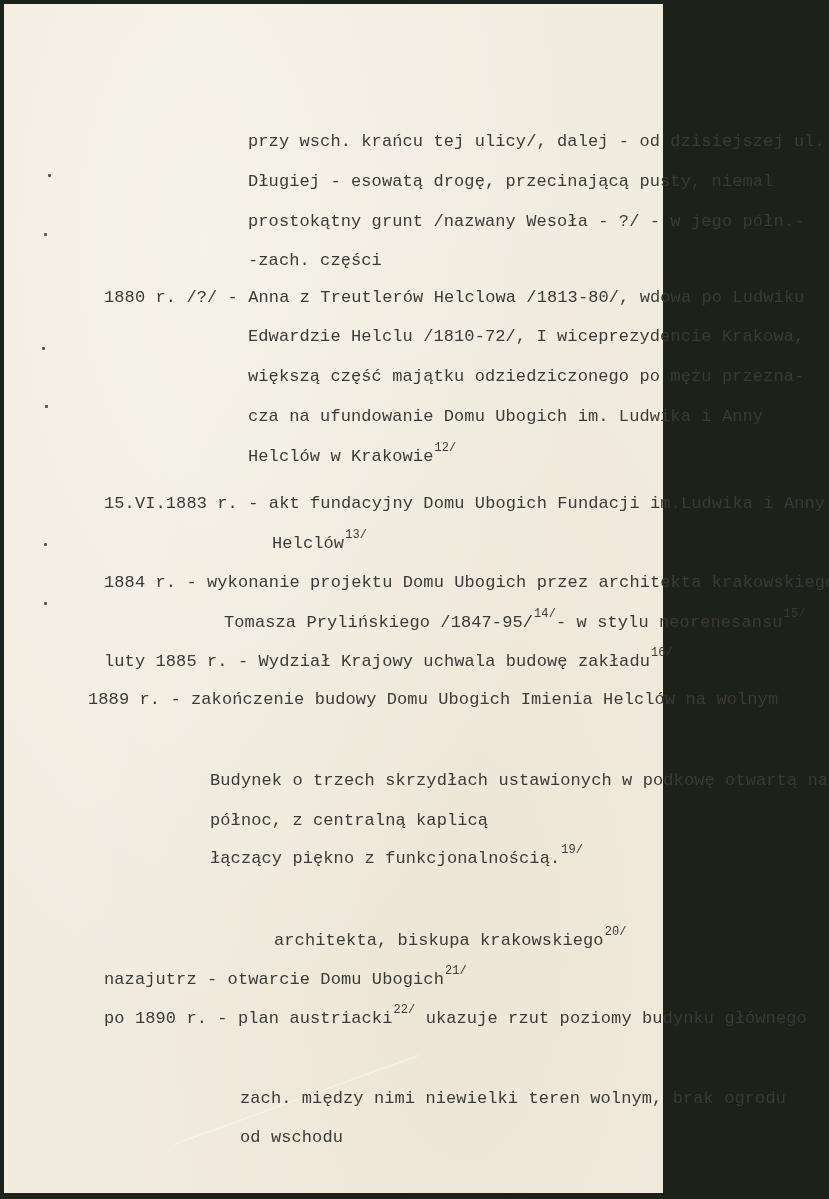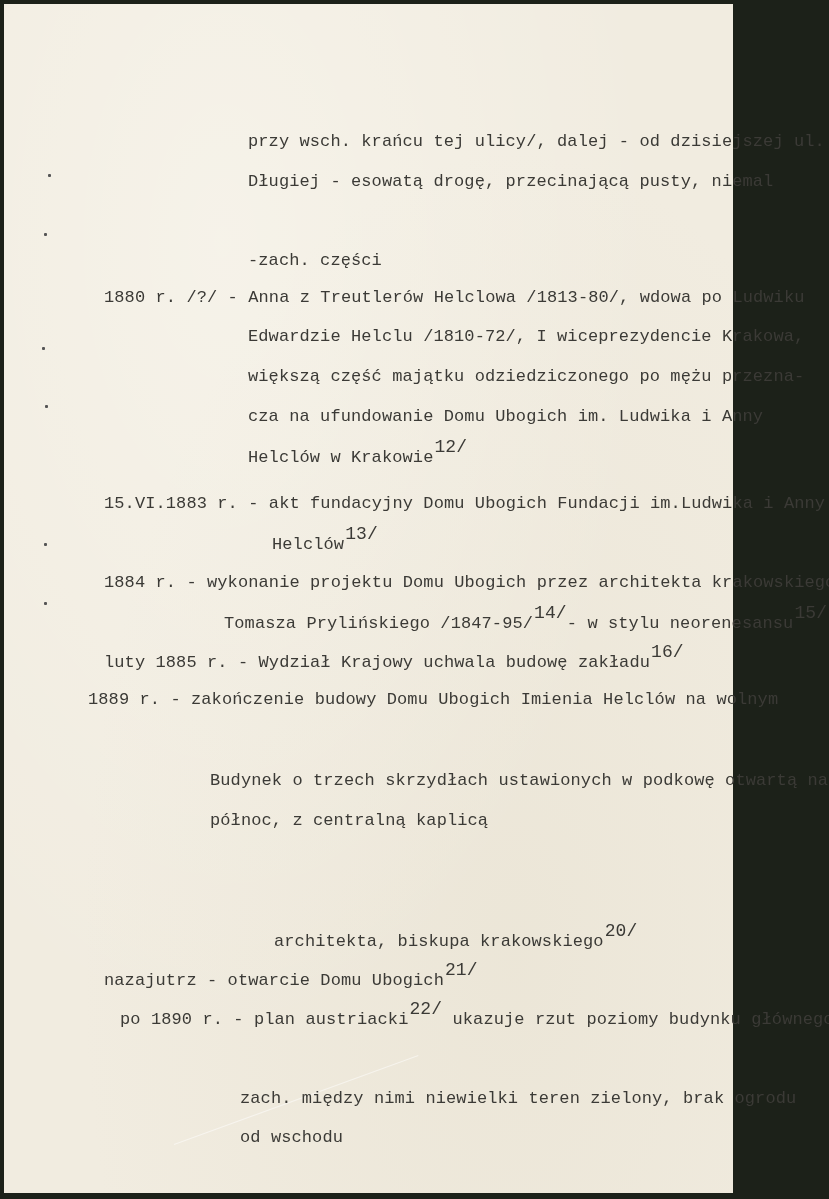--- a/index.html
+++ b/index.html
@@ -2,40 +2,40 @@
 <html><head>
   <meta charset="utf-8">
   <style>
     html, body { margin: 0; padding: 0; }
     body {
       width: 829px; height: 1199px; overflow: hidden;
       background: #1c2119;
       position: relative;
     }
     .page {
-      position: absolute; left: 4px; top: 4px; width: 729px; height: 1189px;
+      position: absolute; left: 4px; top: 4px; width: 659px; height: 1189px;
       background: #f1ece0;
       background-image:
         radial-gradient(ellipse at 30% 20%, rgba(255,255,250,0.35), rgba(0,0,0,0) 60%),
         radial-gradient(ellipse at 70% 80%, rgba(220,212,190,0.25), rgba(0,0,0,0) 60%);
     }
     .bottom-edge {
       position: absolute; left: 0; top: 1193px; width: 829px; height: 6px; background: #1c2119;
     }
     .line {
       position: absolute;
       font-family: "Liberation Mono", "DejaVu Sans Mono", monospace;
       font-size: 17px;
       color: #3b3a36;
       white-space: pre;
       letter-spacing: 0.1px;
       line-height: 20px;
     }
     .sup {
-      position: relative; top: -10px; font-size: 18px; margin-left: 1px;
+      position: relative; top: -10px; font-size: 12px; margin-left: 1px;
     }
     .mark {
       position: absolute; width: 3px; height: 3px; background: #555; border-radius: 1px;
     }
     .fold {
       position: absolute; left: 170px; top: 1140px; width: 260px; height: 1px;
       background: rgba(255,255,255,0.5); transform: rotate(-20deg); transform-origin: left;
     }
   </style>
 </head>
@@ -46,41 +46,43 @@
 
   <div class="mark" style="left:44px;top:170px"></div>
   <div class="mark" style="left:40px;top:229px"></div>
   <div class="mark" style="left:38px;top:343px"></div>
   <div class="mark" style="left:41px;top:401px"></div>
   <div class="mark" style="left:40px;top:539px"></div>
   <div class="mark" style="left:40px;top:598px"></div>
 
   <div class="line" style="left:244px;top:128px"><span>przy wsch. krańcu tej ulicy/, dalej - od dzisiejszej ul.</span></div>
   <div class="line" style="left:244px;top:168px"><span>Długiej - esowatą drogę, przecinającą pusty, niemal</span></div>
+  <div class="line" style="left:244px;top:208px"><span>prostokątny grunt /nazwany Wesoła - ?/ - w jego półn.-</span></div>
   <div class="line" style="left:244px;top:247px"><span>-zach. części</span></div>
 
   <div class="line" style="left:100px;top:284px"><span>1880 r. /?/ - Anna z Treutlerów Helclowa /1813-80/, wdowa po Ludwiku</span></div>
   <div class="line" style="left:244px;top:323px"><span>Edwardzie Helclu /1810-72/, I wiceprezydencie Krakowa,</span></div>
   <div class="line" style="left:244px;top:363px"><span>większą część majątku odziedziczonego po mężu przezna-</span></div>
   <div class="line" style="left:244px;top:403px"><span>cza na ufundowanie Domu Ubogich im. Ludwika i Anny</span></div>
   <div class="line" style="left:244px;top:443px"><span>Helclów w Krakowie</span><span class="sup">12/</span></div>
 
   <div class="line" style="left:100px;top:490px"><span>15.VI.1883 r. - akt fundacyjny Domu Ubogich Fundacji im.Ludwika i Anny</span></div>
   <div class="line" style="left:268px;top:530px"><span>Helclów</span><span class="sup">13/</span></div>
 
   <div class="line" style="left:100px;top:569px"><span>1884 r. - wykonanie projektu Domu Ubogich przez architekta krakowskiego</span></div>
   <div class="line" style="left:220px;top:609px"><span>Tomasza Prylińskiego /1847-95/</span><span class="sup">14/</span><span>- w stylu neorenesansu</span><span class="sup">15/</span></div>
 
   <div class="line" style="left:100px;top:648px"><span>luty 1885 r. - Wydział Krajowy uchwala budowę zakładu</span><span class="sup">16/</span></div>
 
   <div class="line" style="left:84px;top:686px"><span>1889 r. - zakończenie budowy Domu Ubogich Imienia Helclów na wolnym</span></div>
   <div class="line" style="left:206px;top:767px"><span>Budynek o trzech skrzydłach ustawionych w podkowę otwartą na</span></div>
   <div class="line" style="left:206px;top:807px"><span>północ, z centralną kaplicą</span></div>
+  <div class="line" style="left:206px;top:845px"><span>łączący piękno z funkcjonalnością.</span><span class="sup">19/</span></div>
 
   <div class="line" style="left:270px;top:927px"><span>architekta, biskupa krakowskiego</span><span class="sup">20/</span></div>
 
   <div class="line" style="left:100px;top:966px"><span>nazajutrz - otwarcie Domu Ubogich</span><span class="sup">21/</span></div>
 
-  <div class="line" style="left:116px;top:1005px"><span>po 1890 r. - plan austriacki</span><span class="sup">22/</span><span> ukazuje rzut poziomy budynku głównego</span></div>
-  <div class="line" style="left:236px;top:1085px"><span>zach. między nimi niewielki teren zielony, brak ogrodu</span></div>
+  <div class="line" style="left:100px;top:1005px"><span>po 1890 r. - plan austriacki</span><span class="sup">22/</span><span> ukazuje rzut poziomy budynku głównego</span></div>
+  <div class="line" style="left:236px;top:1085px"><span>zach. między nimi niewielki teren wolnym, brak ogrodu</span></div>
   <div class="line" style="left:236px;top:1124px"><span>od wschodu</span></div>
 </div>
 <div class="bottom-edge"></div>
 
 </body></html>

